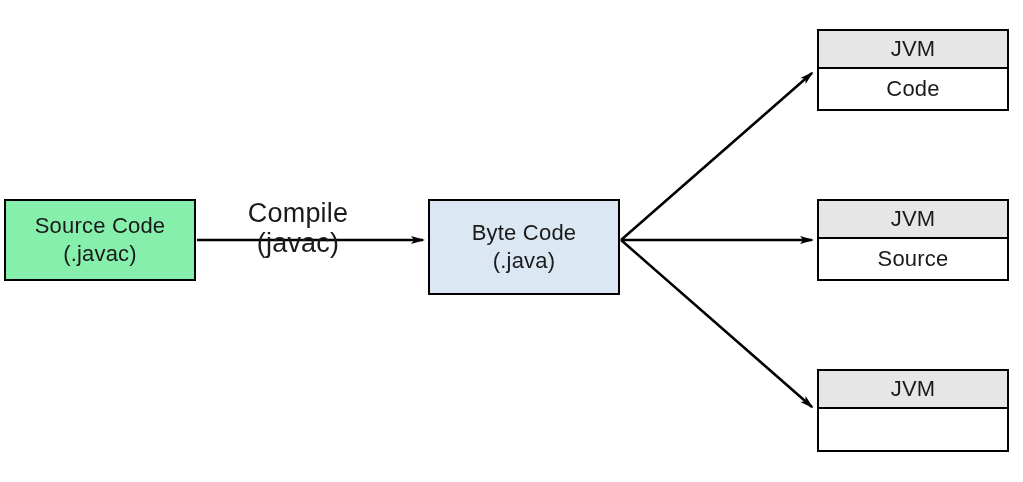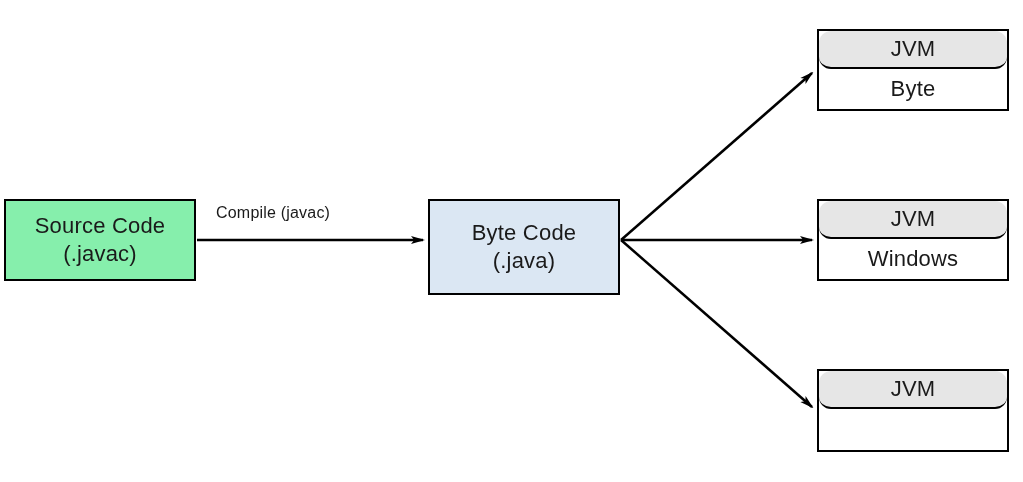--- a/index.html
+++ b/index.html
@@ -71,36 +71,35 @@
   .jvm.windows { top: 199px; height: 82px; }
   .jvm.mac     { top: 369px; height: 83px; }
   .jvm-header {
     box-sizing: border-box;
     height: 38px;
     border-bottom: 2.5px solid var(--line, #000000);
     background: var(--jvm_header_fill, #e6e6e6);
     display: flex;
     align-items: center;
     justify-content: center;
-    border-radius: 12px;
   }
   .jvm-body {
     flex: 1;
     display: flex;
     align-items: center;
     justify-content: center;
   }
   .compile-label {
     position: absolute;
-    left: 216px;
+    left: 208px;
     top: 198px;
     width: 180px;
     height: 30px;
-    text-align: left;
-    font-size: 16px;
+    text-align: center;
+    font-size: 27px;
     line-height: 30px;
     letter-spacing: 0.2px;
   }
 </style>
 </head>
 <body>
 
 <div class="canvas">
 
   <svg class="arrow-layer" viewBox="0 0 1023 482" xmlns="http://www.w3.org/2000/svg">
@@ -122,25 +121,25 @@
     <div>(.javac)</div>
   </div>
 
   <div class="box byte">
     <div>Byte Code</div>
     <div>(.java)</div>
   </div>
 
   <div class="jvm linux">
     <div class="jvm-header">JVM</div>
-    <div class="jvm-body">Byte</div>
+    <div class="jvm-body">Code</div>
   </div>
 
   <div class="jvm windows">
     <div class="jvm-header">JVM</div>
-    <div class="jvm-body">Windows</div>
+    <div class="jvm-body">Source</div>
   </div>
 
   <div class="jvm mac">
     <div class="jvm-header">JVM</div>
   </div>
 
 </div>
 
 </body></html>

